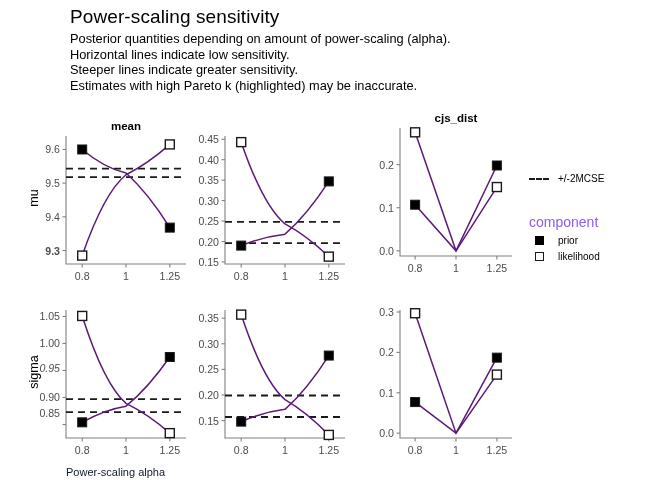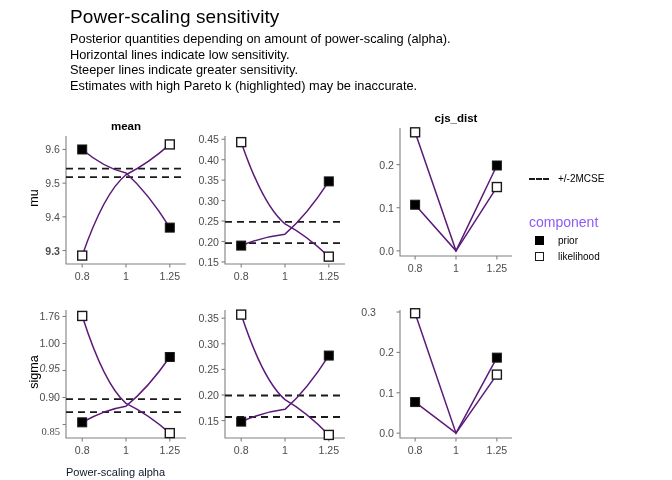--- a/index.html
+++ b/index.html
@@ -154,25 +154,25 @@
             <path d="M 15.120000000000001 76.7138047138047 L 56 122.82828282828282 L 96.88 37.49494949494948" fill="none" stroke="#5B1A78" stroke-width="1.5"></path>
             <path d="M 15.120000000000001 4.30976430976429 L 56 122.82828282828282 L 96.88 59.043771043771045" fill="none" stroke="#5B1A78" stroke-width="1.5"></path>
             <rect x="10.620000000000001" y="72.2138047138047" width="9" height="9" fill="#000000" stroke="#1A1A1A" stroke-width="1"></rect>
             <rect x="92.38" y="32.99494949494948" width="9" height="9" fill="#000000" stroke="#1A1A1A" stroke-width="1"></rect>
             <rect x="10.620000000000001" y="-0.19023569023570985" width="9" height="9" fill="#FFFFFF" stroke="#1A1A1A" stroke-width="1.4"></rect>
             <rect x="92.38" y="54.543771043771045" width="9" height="9" fill="#FFFFFF" stroke="#1A1A1A" stroke-width="1.4"></rect>
           </svg>
         </div>
         <div class="panel" style="left: 66px; top: 192px; width: 120px; height: 128px;">
           <div class="strip-row" style="left: -62px; top: 55px; width: 60px; text-align: center;">sigma</div>
-          <div class="ytick" style="top: 121px; right: 126px; font-family: Liberation Serif, serif;">0.85</div>
+          <div class="ytick" style="top: 103px; right: 126px;">0.85</div>
           <div class="ytick" style="top: 87.4937px; right: 126px;">0.90</div>
           <div class="ytick" style="top: 58px; right: 126px; font-style: italic;">0.95</div>
           <div class="ytick" style="top: 33.4852px; right: 126px;">1.00</div>
-          <div class="ytick" style="top: 6.48101px; right: 126px;">1.76</div>
+          <div class="ytick" style="top: 6.48101px; right: 126px;">1.05</div>
           <div class="xtick" style="left: 16.2px; top: 134px;">0.8</div>
           <div class="xtick" style="left: 60px; top: 134px;">1</div>
           <div class="xtick" style="left: 103.8px; top: 134px;">1.25</div>
           <svg width="120" height="129" style="position: absolute; left: 0px; top: 0px; overflow: visible;">
             <path d="M 0 0 L 0 128 L 120 128" fill="none" stroke="#808080" stroke-width="1.1"></path>
             <line x1="-3.5" x2="0" y1="114.49789029535864" y2="114.49789029535864" stroke="#808080" stroke-width="1.1"></line>
             <line x1="-3.5" x2="0" y1="87.49367088607593" y2="87.49367088607593" stroke="#808080" stroke-width="1.1"></line>
             <line x1="-3.5" x2="0" y1="60.48945147679328" y2="60.48945147679328" stroke="#808080" stroke-width="1.1"></line>
             <line x1="-3.5" x2="0" y1="33.485232067510566" y2="33.485232067510566" stroke="#808080" stroke-width="1.1"></line>
             <line x1="-3.5" x2="0" y1="6.481012658227854" y2="6.481012658227854" stroke="#808080" stroke-width="1.1"></line>
@@ -215,21 +215,21 @@
             <rect x="11.700000000000003" y="107.11600000000001" width="9" height="9" fill="#000000" stroke="#1A1A1A" stroke-width="1"></rect>
             <rect x="99.3" y="41.067999999999984" width="9" height="9" fill="#000000" stroke="#1A1A1A" stroke-width="1"></rect>
             <rect x="11.700000000000003" y="0.10800000000000409" width="9" height="9" fill="#FFFFFF" stroke="#1A1A1A" stroke-width="1.4"></rect>
             <rect x="99.3" y="120.428" width="9" height="9" fill="#FFFFFF" stroke="#1A1A1A" stroke-width="1.4"></rect>
           </svg>
         </div>
         <div class="panel" style="left: 400px; top: 192px; width: 112px; height: 128px;">
           <div class="ytick" style="top: 123.155px; right: 118px;">0.0</div>
           <div class="ytick" style="top: 82.776px; right: 118px;">0.1</div>
           <div class="ytick" style="top: 42.3975px; right: 118px;">0.2</div>
-          <div class="ytick" style="top: 2.01893px; right: 136px;">0.3</div>
+          <div class="ytick" style="top: 2.01893px; right: 118px;">0.3</div>
           <div class="xtick" style="left: 15.12px; top: 134px;">0.8</div>
           <div class="xtick" style="left: 56px; top: 134px;">1</div>
           <div class="xtick" style="left: 96.88px; top: 134px;">1.25</div>
           <svg width="112" height="129" style="position: absolute; left: 0px; top: 0px; overflow: visible;">
             <path d="M 0 0 L 0 128 L 112 128" fill="none" stroke="#808080" stroke-width="1.1"></path>
             <line x1="-3.5" x2="0" y1="123.15457413249212" y2="123.15457413249212" stroke="#808080" stroke-width="1.1"></line>
             <line x1="-3.5" x2="0" y1="82.77602523659306" y2="82.77602523659306" stroke="#808080" stroke-width="1.1"></line>
             <line x1="-3.5" x2="0" y1="42.397476340694" y2="42.397476340694" stroke="#808080" stroke-width="1.1"></line>
             <line x1="-3.5" x2="0" y1="2.0189274447949543" y2="2.0189274447949543" stroke="#808080" stroke-width="1.1"></line>
             <line x1="15.120000000000001" x2="15.120000000000001" y1="128" y2="131.5" stroke="#808080" stroke-width="1.1"></line>

